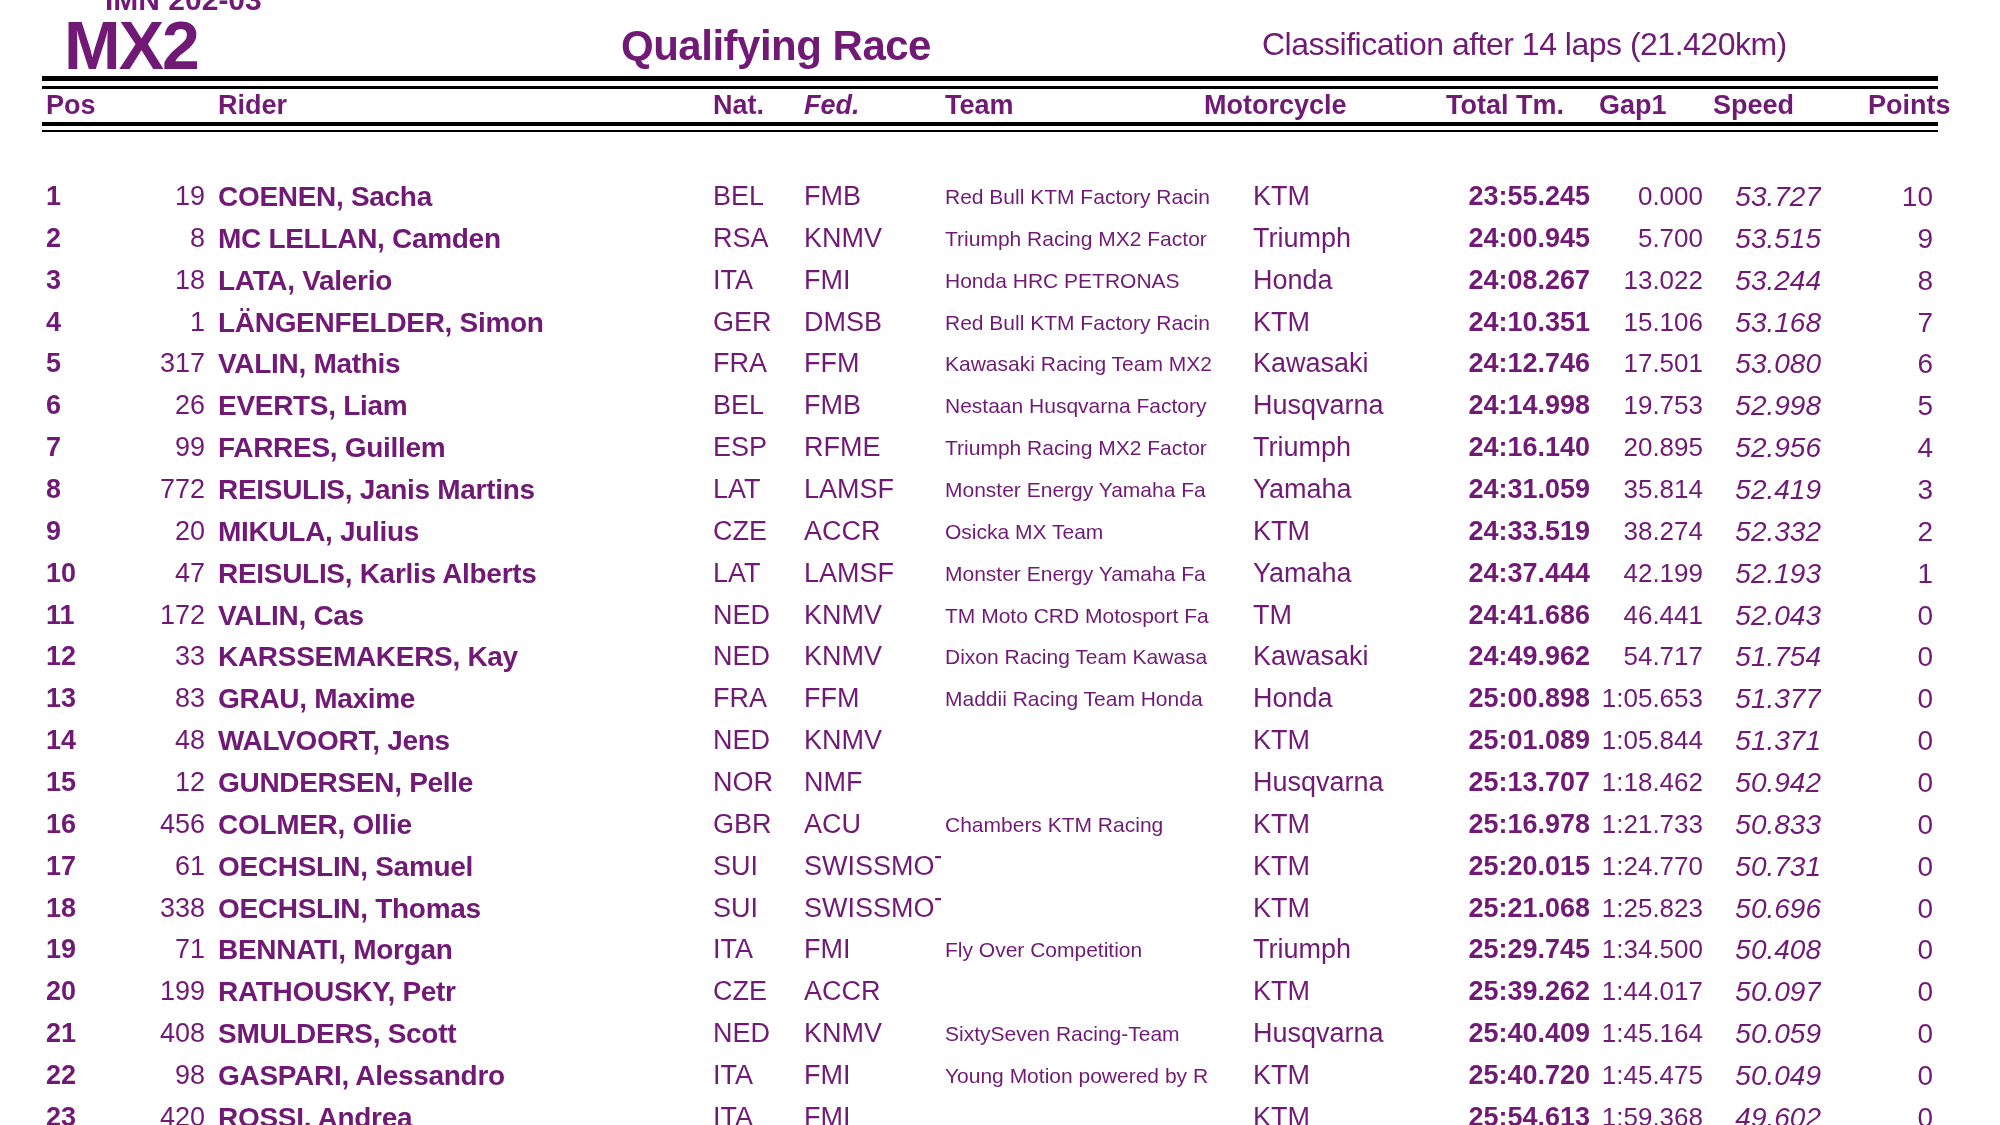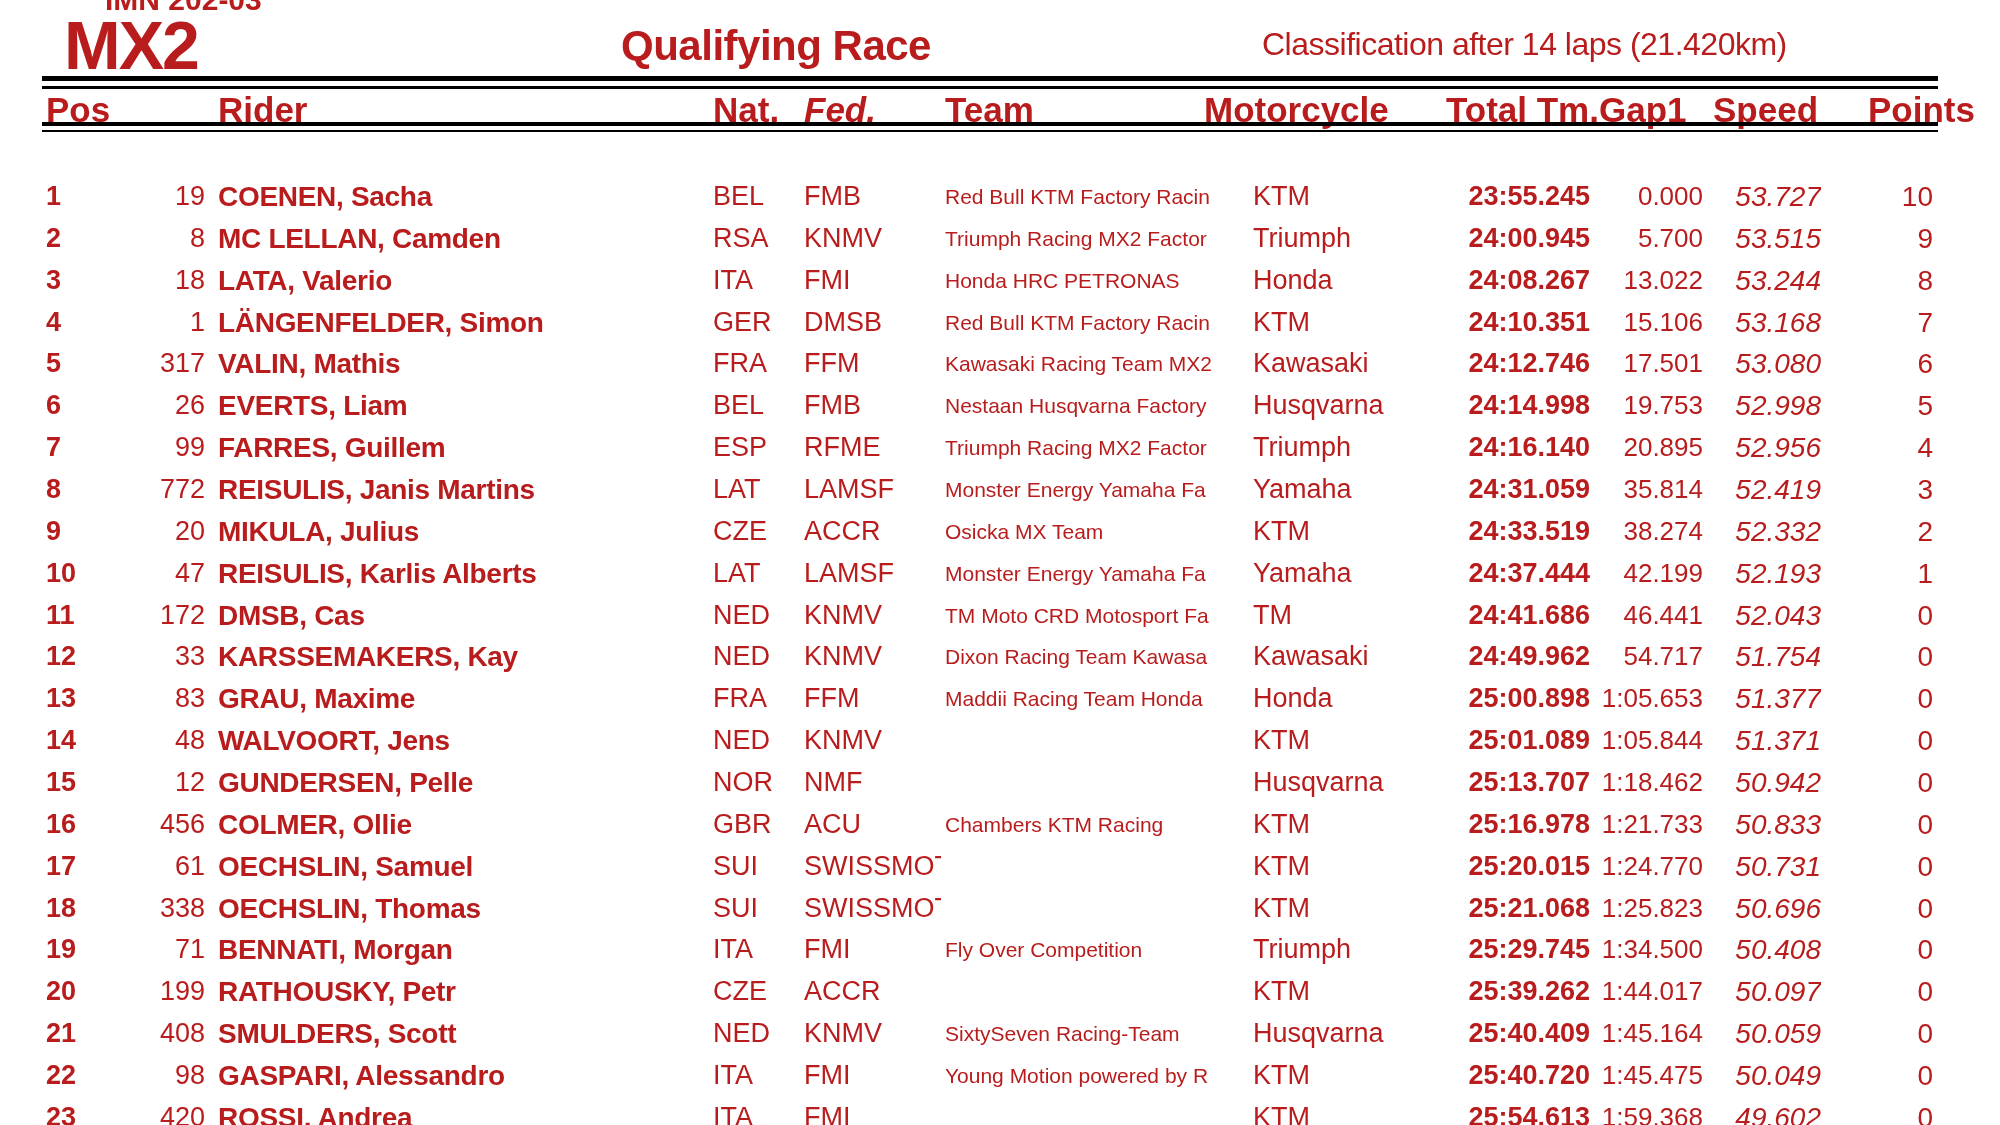--- a/index.html
+++ b/index.html
@@ -1,31 +1,31 @@
 <!DOCTYPE html>
 <html><head>
 <meta charset="utf-8">
 <style>
   html,body{margin:0;padding:0;background:#fff;}
   .page{
     position:relative;width:2000px;height:1125px;background:#ffffff;
-    overflow:hidden;color:#b91c1c;
+    overflow:hidden;color:#701a75;
     font-family:"Liberation Sans", sans-serif;
   }
   .abs{position:absolute;white-space:nowrap;}
   .doc-code{left:105px;top:-17px;font-size:30px;font-weight:bold;}
   .class-label{left:64px;top:6px;font-size:68px;font-weight:bold;letter-spacing:-2px;}
   .race-title{left:476px;top:22px;width:600px;text-align:center;font-size:42px;font-weight:bold;letter-spacing:-0.5px;}
   .classification{left:1262px;top:26px;font-size:32px;letter-spacing:-0.5px;}
   .hrule{position:absolute;left:42px;width:1896px;background:#000;}
   .rule-1a{top:76px;height:5px;}
   .rule-1b{top:86px;height:3px;}
   .rule-2a{top:122px;height:4px;}
   .rule-2b{top:130px;height:2px;}
-  .hdr{position:absolute;top:90px;font-size:35px;font-weight:bold;white-space:nowrap;}
+  .hdr{position:absolute;top:90px;font-size:27px;font-weight:bold;white-space:nowrap;}
   .h-pos{left:46px;}
   .h-rider{left:218px;}
   .h-nat{left:713px;}
   .h-fed{left:804px;font-style:italic;}
   .h-team{left:945px;}
   .h-moto{left:1192px;margin-left:12px;}
   .h-total{left:1446px;}
   .h-gap{left:1599px;}
   .h-speed{left:1713px;}
   .h-points{left:1830px;margin-left:38px;}
@@ -208,21 +208,21 @@
     <span class="cell c-moto">Yamaha</span>
     <span class="cell c-total">24:37.444</span>
     <span class="cell c-gap">42.199</span>
     <span class="cell c-speed">52.193</span>
     <span class="cell c-points">1</span>
   </div>
 
   <div class="row">
     <span class="cell c-pos">11</span>
     <span class="cell c-no">172</span>
-    <span class="cell c-name">DMSB, Cas</span>
+    <span class="cell c-name">VALIN, Cas</span>
     <span class="cell c-nat">NED</span>
     <span class="cell c-fed">KNMV</span>
     <span class="cell c-team">TM Moto CRD Motosport Fa</span>
     <span class="cell c-moto">TM</span>
     <span class="cell c-total">24:41.686</span>
     <span class="cell c-gap">46.441</span>
     <span class="cell c-speed">52.043</span>
     <span class="cell c-points">0</span>
   </div>
 

